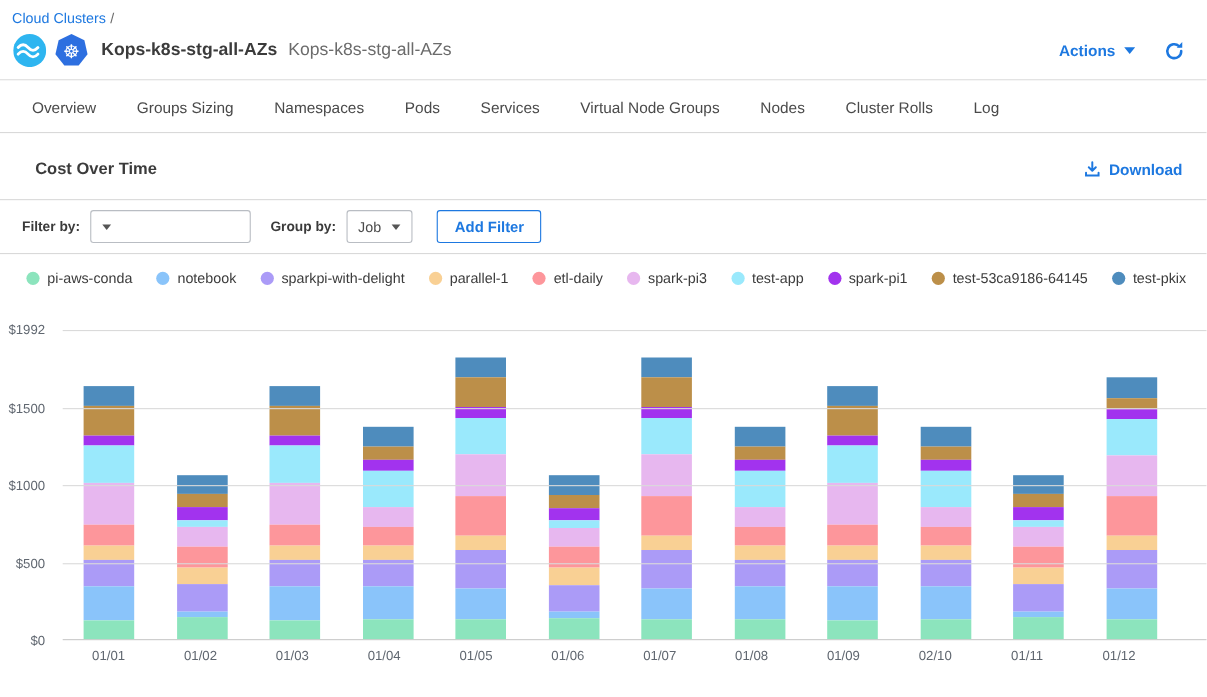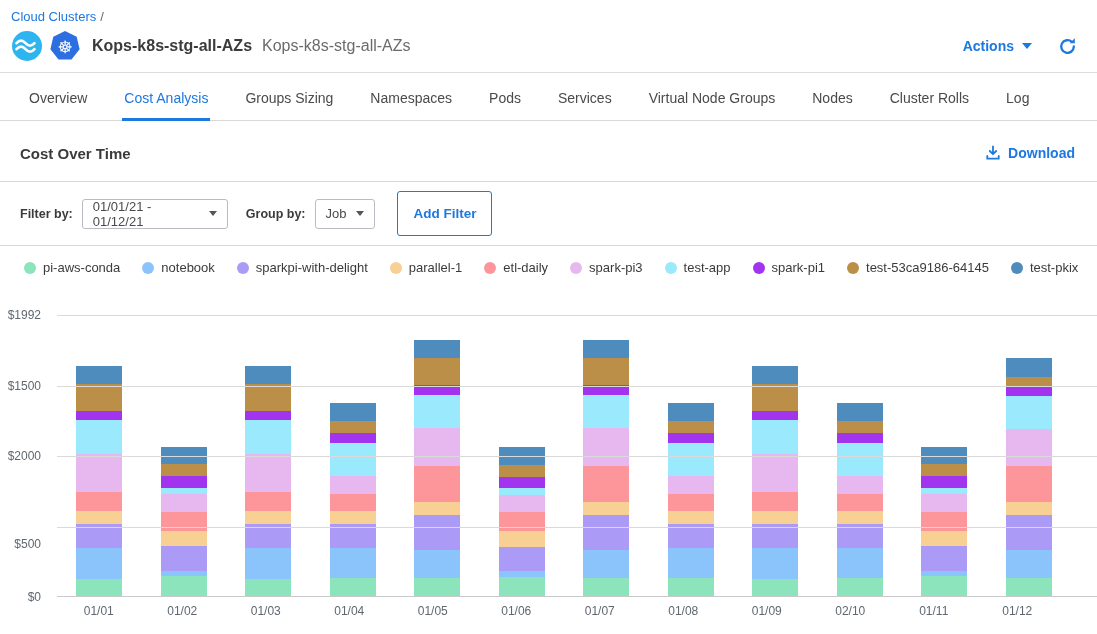--- a/index.html
+++ b/index.html
@@ -25,38 +25,38 @@
   .caret.sm { border-left-width:4px; border-right-width:4px; border-top-width:5px; }
   .refresh { cursor:pointer; display:flex; }
 
   
   .tab-bar { display:flex; padding-left:27px; border-bottom:1px solid #d9d9d9; }
   .tab { font-size:14px; color:#4a4a4a; padding:17px 2px 12px; margin-right:33px;
     border-bottom:3px solid transparent; margin-bottom:-1px; cursor:pointer; white-space:nowrap; }
   .tab.active { color:#1d78e0; border-bottom-color:#1d78e0; }
 
   
-  .section-row { display:flex; align-items:flex-start; padding:24px 22px 19px 20px;
+  .section-row { display:flex; align-items:center; padding:24px 22px 19px 32px;
     border-bottom:1px solid #d9d9d9; }
   .section-title { font-size:15px; font-weight:bold; color:#3b3b3b; }
   .download { margin-left:auto; display:flex; align-items:center; gap:7px;
     color:#1d78e0; font-size:14px; font-weight:bold; cursor:pointer; }
 
   
   .filter-row { display:flex; align-items:center; padding:9px 22px 9px 20px;
     border-bottom:1px solid #d9d9d9; }
   .flabel { font-size:12.5px; font-weight:bold; color:#3b3b3b; margin-right:9px; white-space:nowrap; }
   .select { display:flex; align-items:center; justify-content:space-between;
     border:1px solid #b9bdc3; border-radius:3px; height:30px; padding:0 10px;
     font-size:13px; color:#4a4a4a; gap:10px; cursor:pointer; background:#fff; }
   .select .caret { color:#555; }
   .sel-date { width:146px; margin-right:18px; }
   .sel-group { margin-right:22px; }
   .btn-outline { border:1px solid #1d78e0; color:#1d78e0; background:#fff;
-    font-size:13.5px; font-weight:bold; border-radius:3px; height:45px;
+    font-size:13.5px; font-weight:bold; border-radius:3px; height:30px;
     padding:0 15px; cursor:pointer; font-family:inherit;text-align:right; }
   .filter-right { margin-left:auto; display:flex; align-items:center; }
 
   
   .legend-row { display:flex; align-items:center; padding:14px 20px 12px 24px; flex-wrap:nowrap; }
   .legend-item { display:flex; align-items:center; margin-right:22px; cursor:pointer; }
   .legend-dot { width:12px; height:12px; border-radius:50%; margin-right:7px; flex:0 0 auto; }
   .legend-label { font-size:13px; color:#3b3b3b; white-space:nowrap;text-align:center; }
 
   
@@ -102,21 +102,20 @@
       <svg width="19" height="19" viewBox="0 0 18 18">
         <path d="M15 9a6 6 0 1 1-1.9-4.38" stroke="#1d78e0" stroke-width="2.2" fill="none" stroke-linecap="round"></path>
         <path d="M15.9 1.2 L15.9 6 L11.1 6 Z" fill="#1d78e0"></path>
       </svg>
     </span>
   </div>
 </div>
 
 <div class="tab-bar">
     <div class="tab">Overview</div>
-    <div class="tab active">Cost Analysis</div>
     <div class="tab">Groups Sizing</div>
     <div class="tab">Namespaces</div>
     <div class="tab">Pods</div>
     <div class="tab">Services</div>
     <div class="tab">Virtual Node Groups</div>
     <div class="tab">Nodes</div>
     <div class="tab">Cluster Rolls</div>
     <div class="tab">Log</div>
   </div>
 
@@ -127,21 +126,20 @@
       <path d="M8 1.5v7.2M4.8 6 8 9.2 11.2 6" stroke="#1d78e0" stroke-width="1.8" fill="none" stroke-linecap="round" stroke-linejoin="round"></path>
       <path d="M2.3 11v2.6h11.4V11" stroke="#1d78e0" stroke-width="1.8" fill="none" stroke-linecap="round"></path>
     </svg>
     <span>Download</span>
   </div>
 </div>
 
 <div class="filter-row">
   <span class="flabel">Filter by:</span>
   <div class="select sel-date">
-    <span>01/01/21 - 01/12/21</span>
     <span class="caret sm"></span>
   </div>
   <span class="flabel">Group by:</span>
   <div class="select sel-group">
     <span>Job</span>
     <span class="caret sm"></span>
   </div>
   <button class="btn-outline">Add Filter</button>
 </div>
 
@@ -188,22 +186,22 @@
         <div class="legend-label">test-pkix</div>
       </div>
     </div>
 
 </div>
 
 <div class="chart-wrap">
   <div class="chart-grid">
     <div class="y-axis">
         <div class="y-tick" style="top: 282px;">$0</div>
-        <div class="y-tick" style="top: 229px; text-align: right;">$500</div>
-        <div class="y-tick" style="top: 141px;">$2000</div>
+        <div class="y-tick" style="top: 212px; text-align: right;">$500</div>
+        <div class="y-tick" style="top: 141px;">$1000</div>
         <div class="y-tick" style="top: 70.5px;">$1500</div>
         <div class="y-tick" style="top: 0px;">$1992</div>
       </div>
     <div class="plot">
       <div>
           <div class="gridline" style="top: 211.5px;"></div>
           <div class="gridline" style="top: 141px;"></div>
           <div class="gridline" style="top: 70.5px;"></div>
           <div class="gridline" style="top: 0px;"></div>
         </div>

